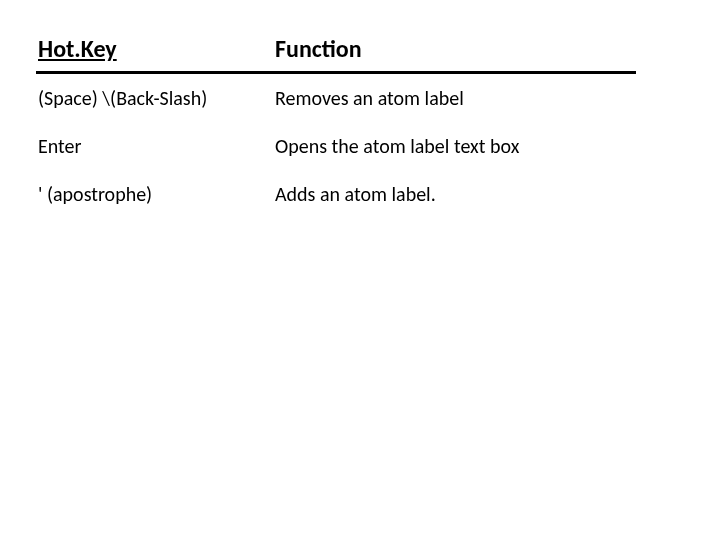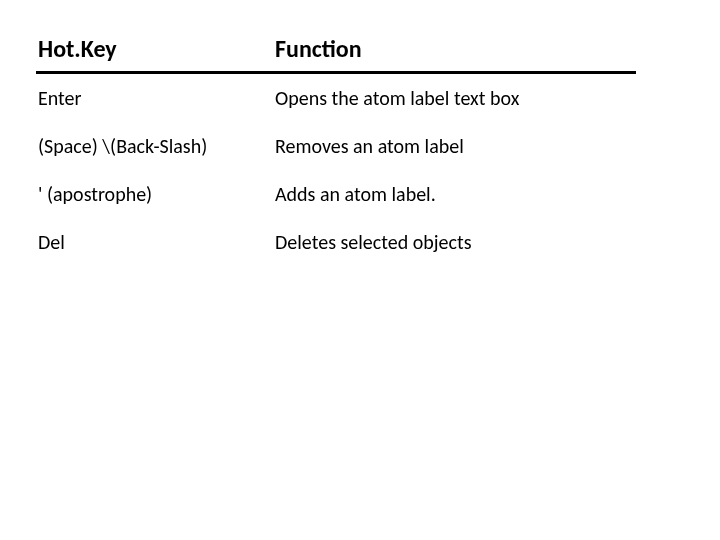--- a/index.html
+++ b/index.html
@@ -25,46 +25,42 @@
     font-size: 24px;
     padding: 6px 10px 8px 2px;
     border-bottom: 3px solid #000000;
   }
   table.hotkeys td {
     text-align: left;
     font-size: 20px;
     padding: 12px 10px 12px 2px;
     vertical-align: top;
   }
-  .col-key   { width: 225px; }
+  .col-key   { width: 225px; text-decoration: underline; }
   .col-func  { width: auto;  }
 </style>
 </head>
 <body>
 
 <div class="page">
   <table class="hotkeys">
     <thead>
       <tr>
         <th class="col-key">Hot.Key</th>
         <th class="col-func">Function</th>
       </tr>
     </thead>
     <tbody>
       <tr>
+        <td>(Space) \(Back-Slash)</td>
+        <td>Removes an atom label</td>
+      </tr>
+      <tr>
         <td>Enter</td>
         <td>Opens the atom label text box</td>
       </tr>
       <tr>
-        <td>(Space) \(Back-Slash)</td>
-        <td>Removes an atom label</td>
-      </tr>
-      <tr>
         <td>' (apostrophe)</td>
         <td>Adds an atom label.</td>
-      </tr>
-      <tr>
-        <td>Del</td>
-        <td>Deletes selected objects</td>
       </tr>
     </tbody>
   </table>
 </div>
 
 </body></html>

